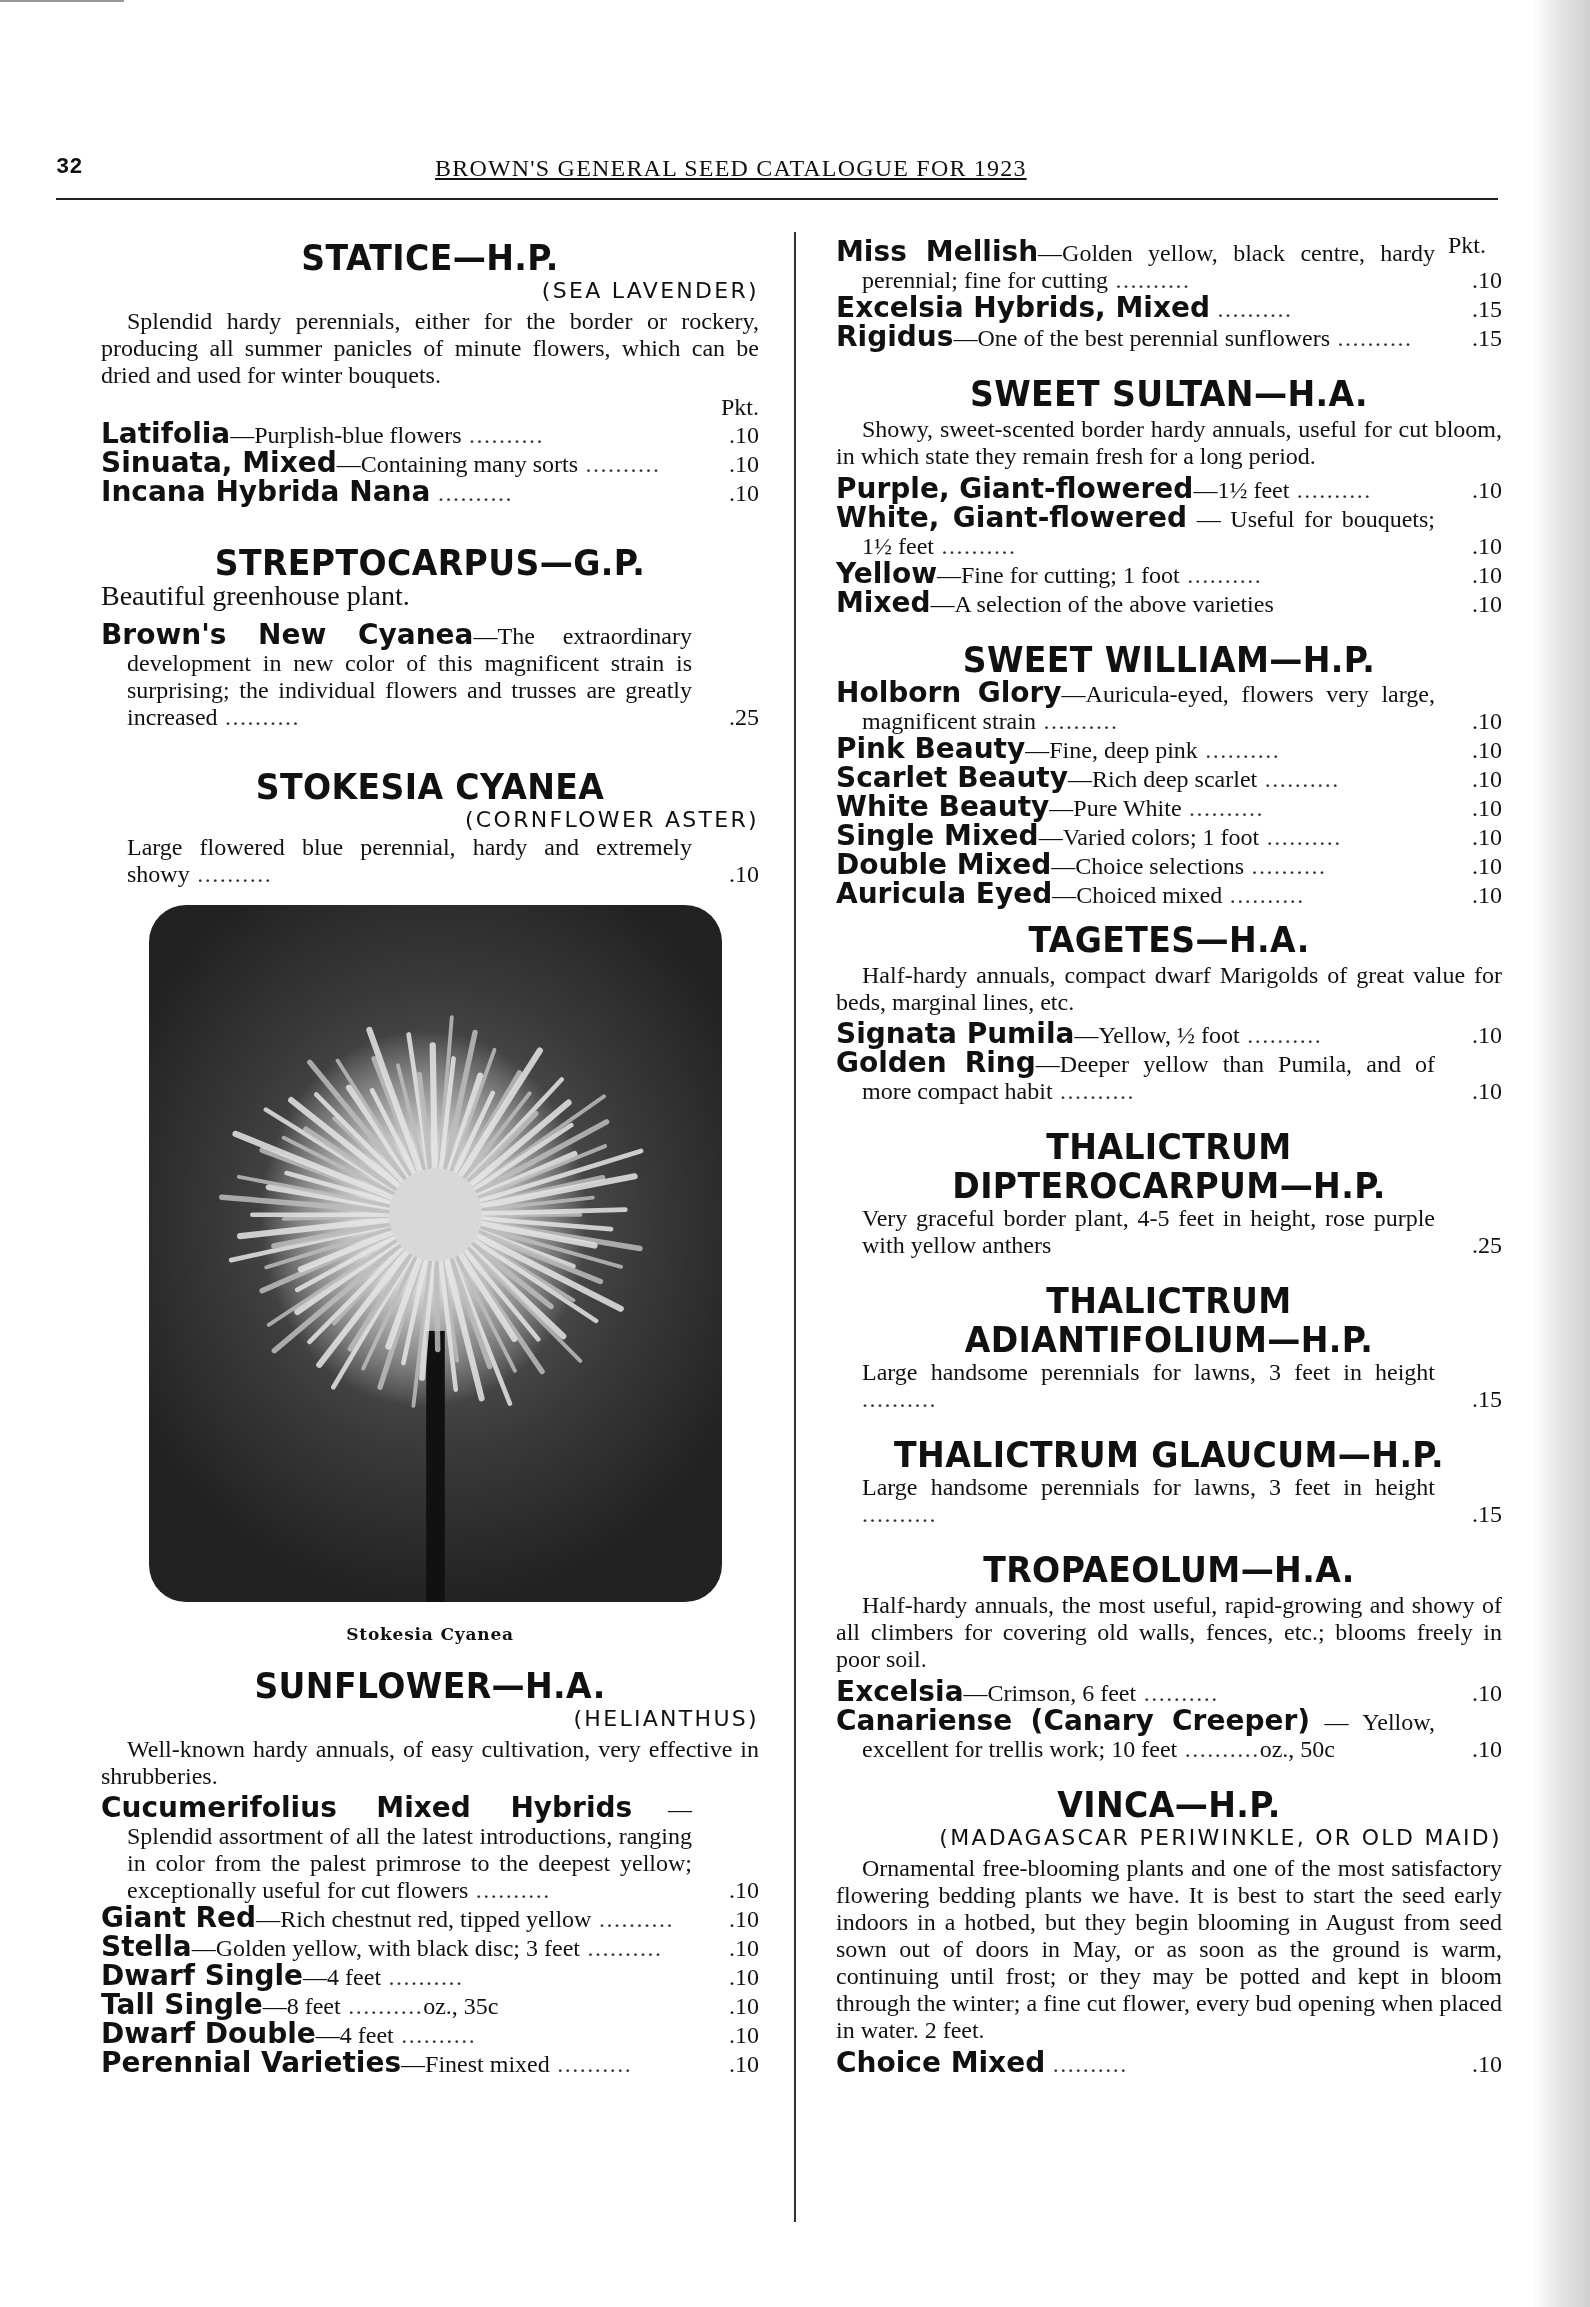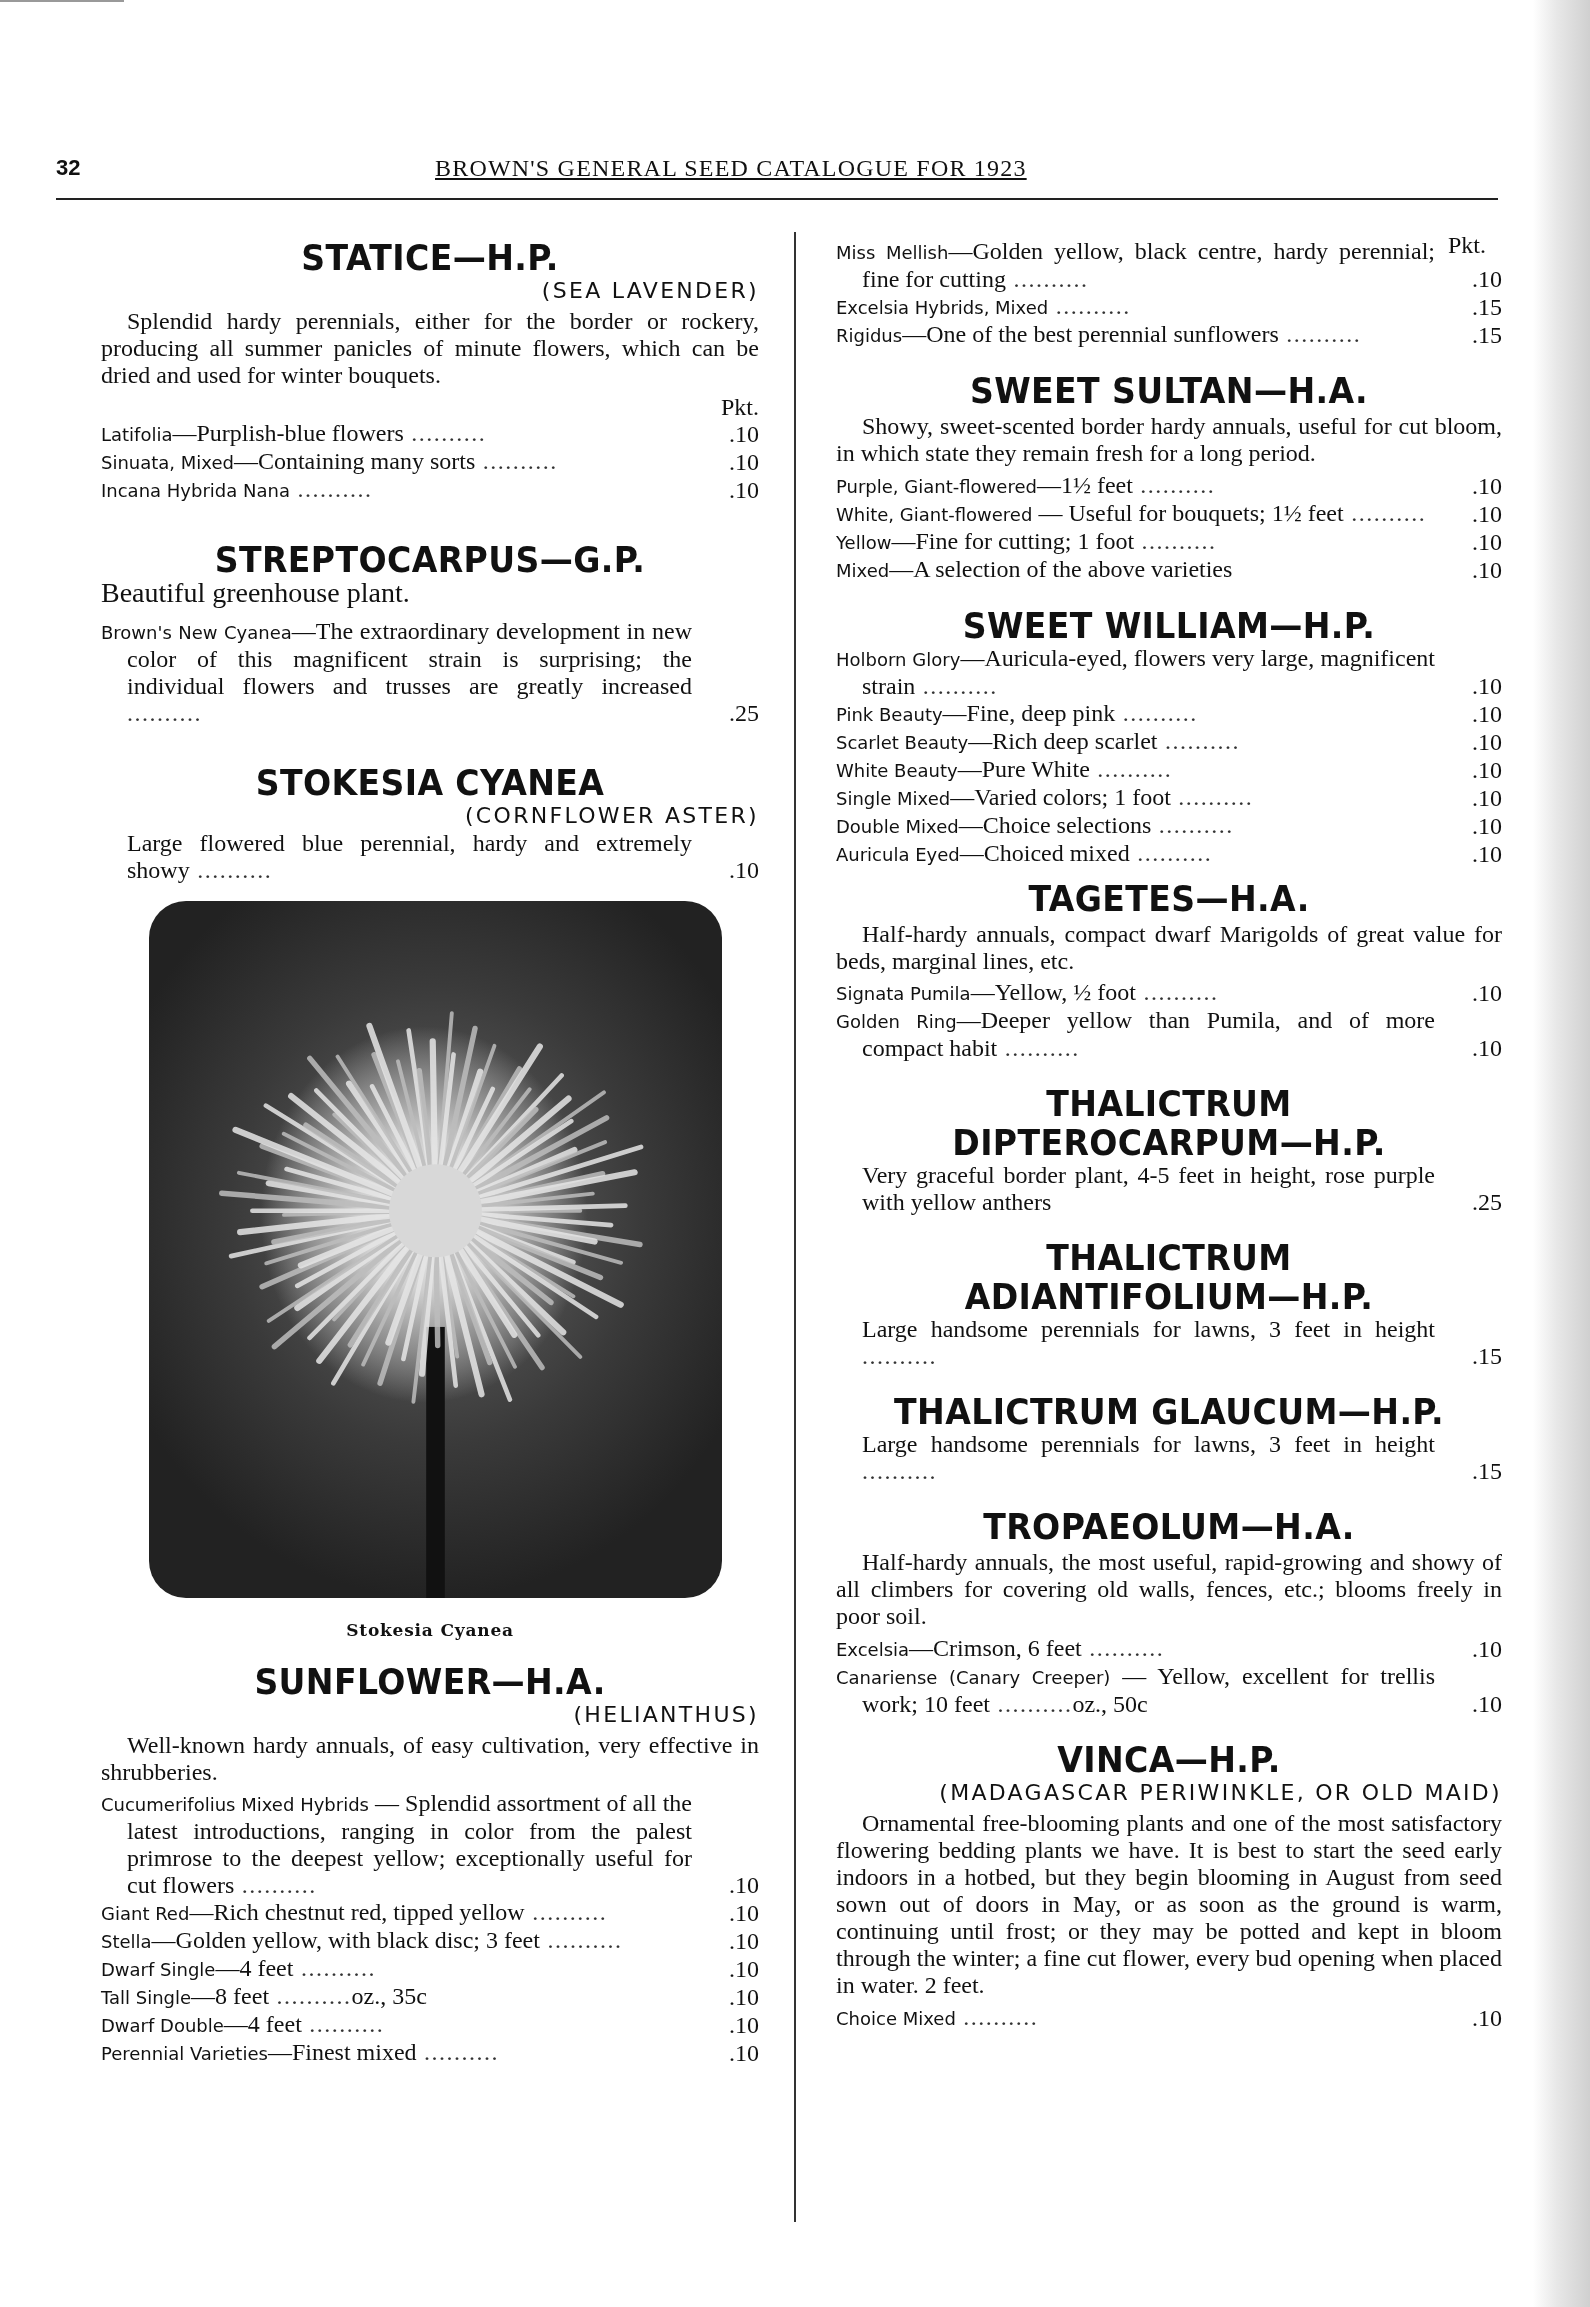--- a/index.html
+++ b/index.html
@@ -15,21 +15,21 @@
     background: linear-gradient(to right, #ffffff 0%, #e8e8e8 40%, #cfcfcf 100%);
   }
   .top-rule {
     position: absolute; left: 0; top: 0; width: 124px; height: 1.5px; background: #999;
   }
   .header {
     position: absolute; left: 56px; top: 155px; width: 1442px; height: 31px;
   }
   .page-num {
     position: absolute; left: 0; top: 0;
-    font-family: Liberation Sans, sans-serif; font-weight: bold; font-size: 22px;
+    font-family: Liberation Mono, monospace; font-weight: bold; font-size: 22px;
   }
   .running-title {
     position: absolute; left: 379px; top: 0;
     font-family: "Liberation Serif", serif; font-size: 24px; letter-spacing: 1.2px; text-decoration: underline;
   }
   .header-rule {
     position: absolute; left: 56px; top: 198px; width: 1442px; height: 2.3px; background: #222;
   }
   .col-divider {
     position: absolute; left: 794px; top: 232px; width: 1.5px; height: 1990px; background: #333;
@@ -60,21 +60,21 @@
   }
   .item {
     display: flex; align-items: flex-end;
     font-family: "Liberation Serif", serif; font-size: 24px; line-height: 27px;
   }
   .item-text {
     flex: 1; padding-left: 26px; text-indent: -26px; text-align: justify;
     position: relative;
   }
   .item-name {
-    font-family: "DejaVu Sans", "Liberation Sans", sans-serif; font-weight: normal; font-size: 18px;
+    font-family: "DejaVu Sans", "Liberation Sans", sans-serif; font-weight: bold; font-size: 28px;
   }
   .dots { letter-spacing: 1.5px; color: #333; }
   .item-price {
     width: 67px; text-align: right; flex: none;
   }
   .gap-s { height: 11px; }
   .gap-m { height: 22px; }
   .gap-l { height: 36px; }
 
   .photo {

